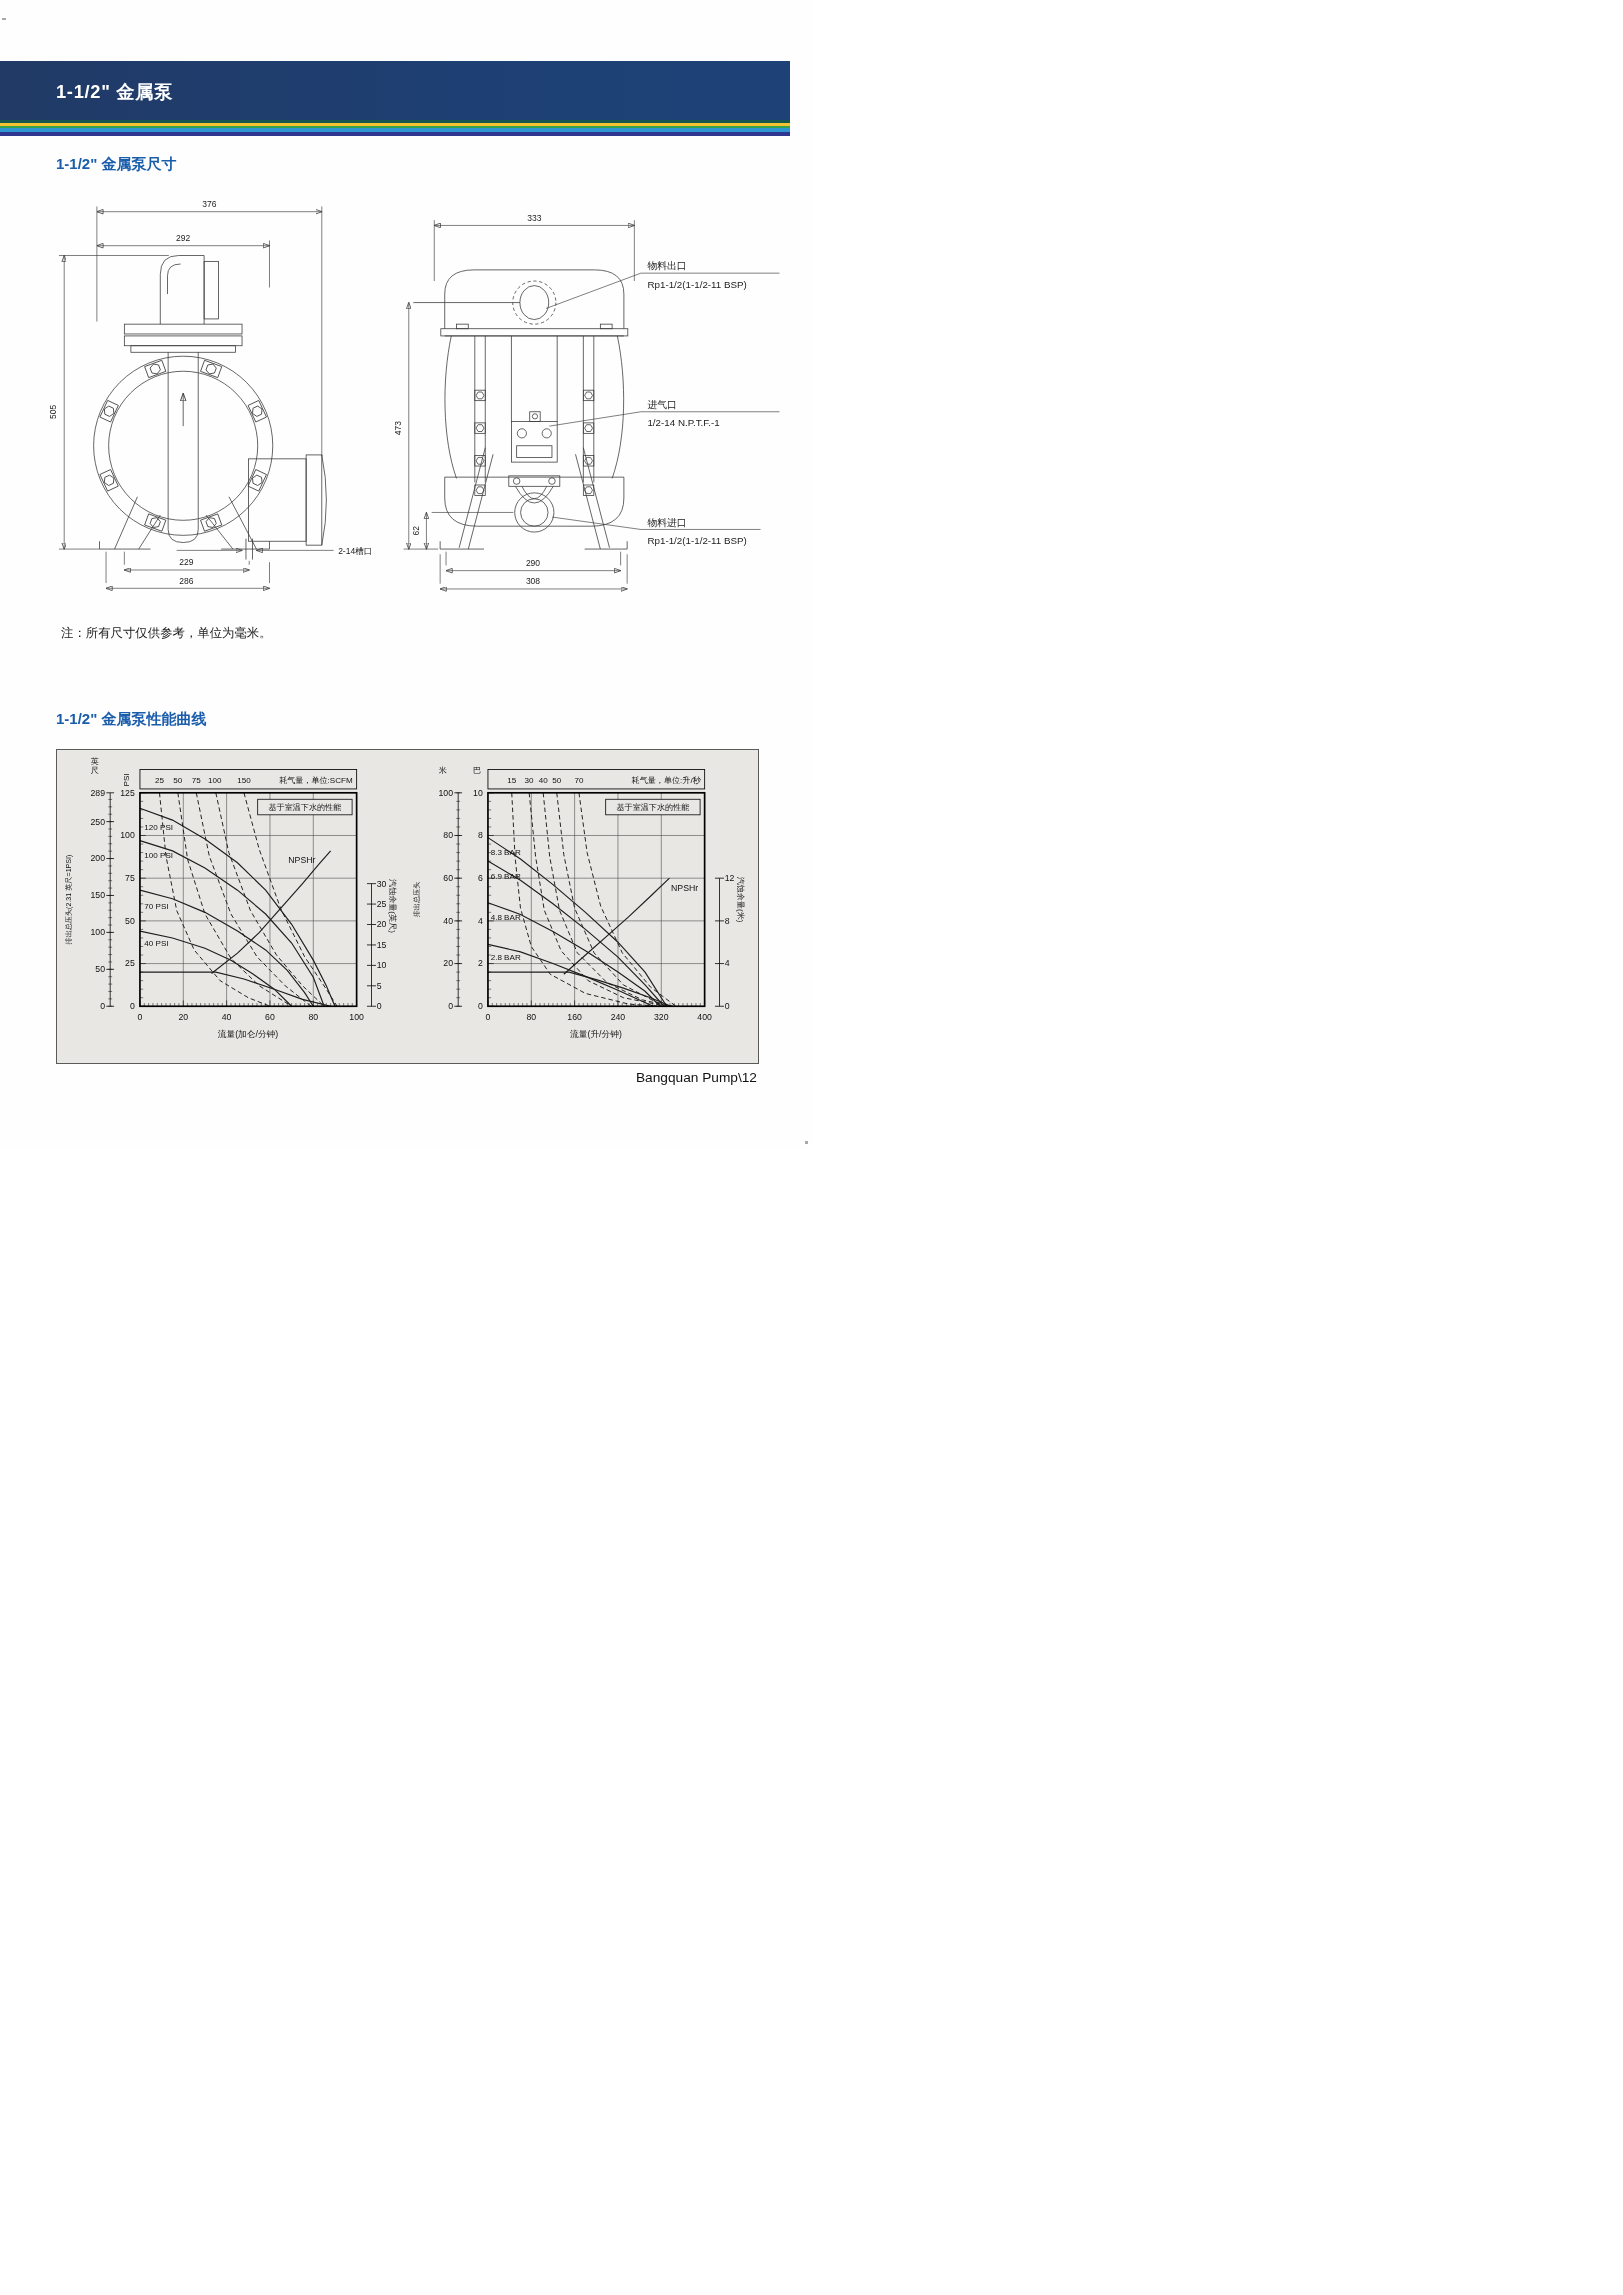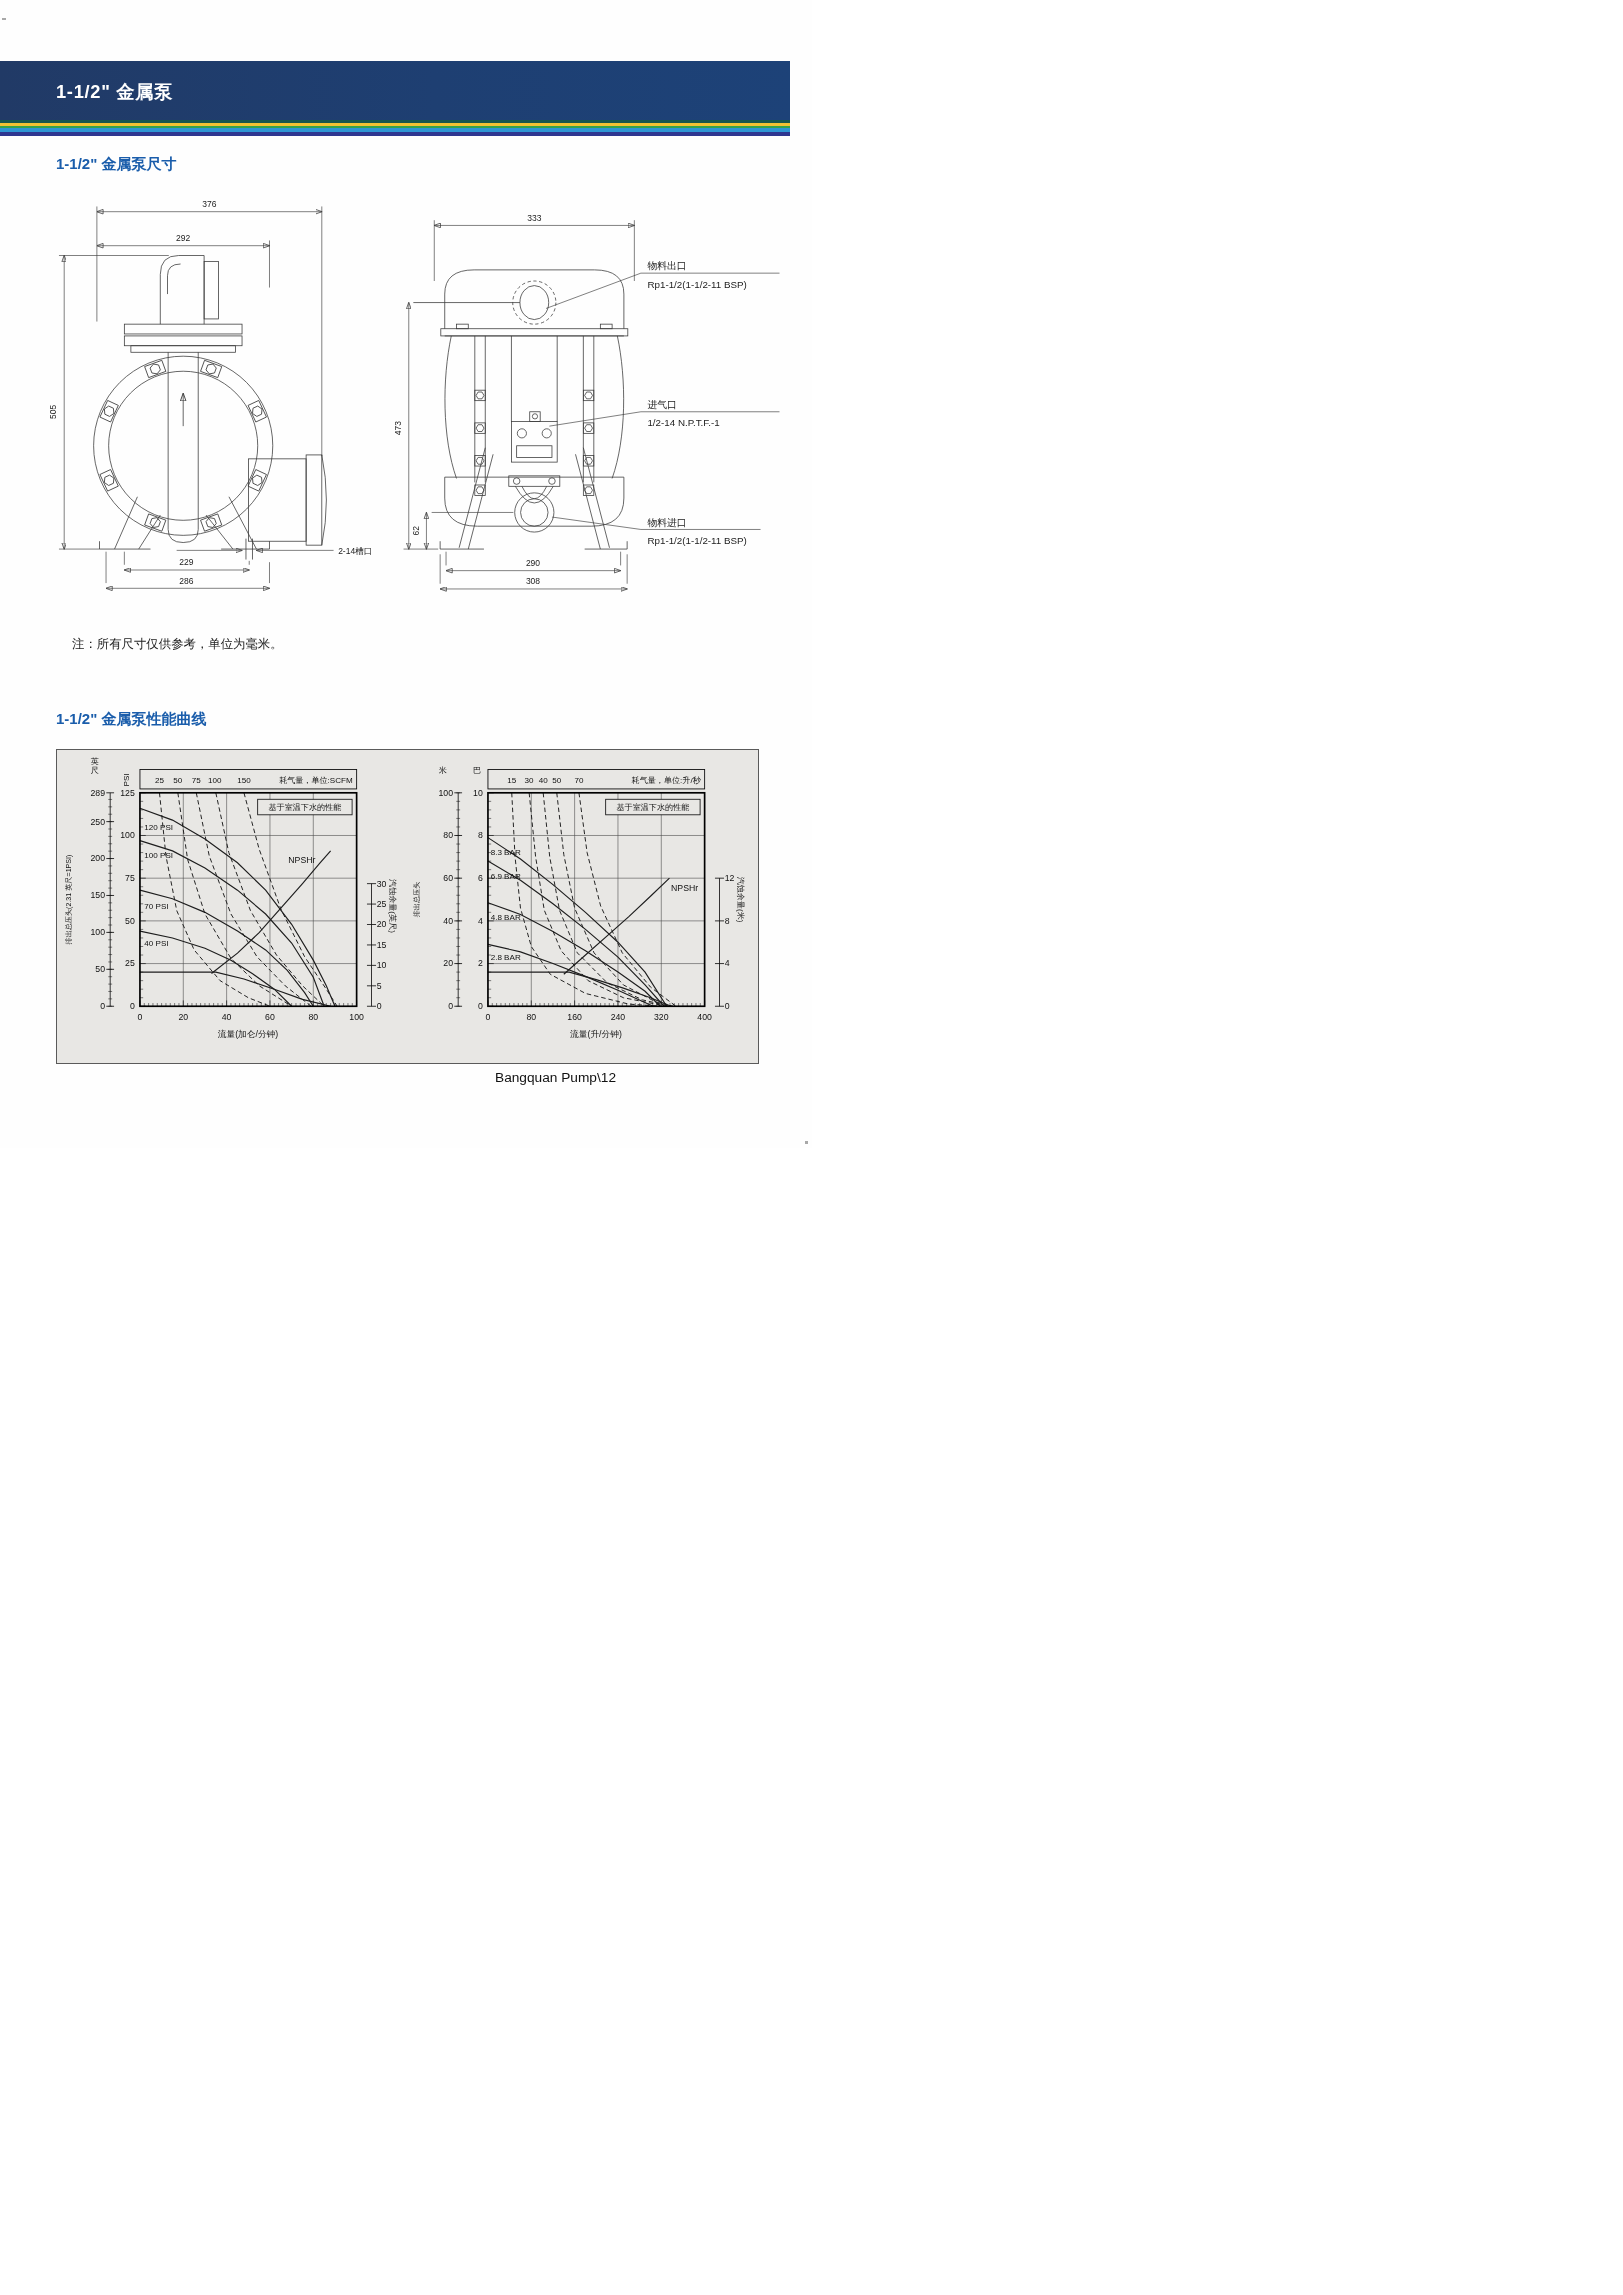--- a/index.html
+++ b/index.html
@@ -9,21 +9,21 @@
     background:linear-gradient(90deg,#213a66 0%,#1e3f72 55%,#1d4278 100%);
     display:flex;align-items:center;}
   h1.title{margin:0 0 0 56px;color:#ffffff;font-size:18.3px;font-weight:bold;letter-spacing:0.7px;}
   .stripes{position:absolute;left:0;top:120px;width:790px;}
   .stripes div{width:100%;}
   .s1{height:2.6px;background:#17564e}.s2{height:3.9px;background:#f2c232}
   .s3{height:1.3px;background:#35a24c}.s4{height:4.6px;background:#2e95d3}
   .s5{height:3.9px;background:#2f3690}
   h2.sec{position:absolute;left:56px;margin:0;color:#1a5dab;font-size:15px;font-weight:bold;}
   #sec1{top:155px}#sec2{top:710px}
-  p.note{position:absolute;left:56px;top:620px;margin:16px;font-size:12.4px;color:#1c1c1c;}
+  p.note{position:absolute;left:56px;top:620px;margin:5px;font-size:12.4px;color:#1c1c1c;}
   #drawings{position:absolute;left:26px;top:196px;}
   #drawings line,#drawings path,#drawings rect,#drawings circle,#drawings ellipse,#drawings polygon{
     stroke:#3c3c3c;fill:none;stroke-width:1.2;}
   #drawings .dim{stroke-width:1;}
   #drawings text{fill:#222;stroke:none;font-size:13px;}
   #drawings text.ann{font-size:15px;}
   .panel{position:absolute;left:56px;top:749px;width:701px;height:313px;
     background:#e8e7e4;border:1px solid #5a5a5a;}
   svg.chart{position:absolute;top:3.9px;}
   #chart0{left:5.2px}#chart1{left:353px}
@@ -31,21 +31,21 @@
   .chart .tick{stroke:#111;stroke-width:1;}
   .chart .tickthin{stroke:#111;stroke-width:0.8;}
   .chart .axis{stroke:#111;stroke-width:1.3;}
   .chart .plot{fill:none;stroke:#000;stroke-width:2.6;}
   .chart .strip{fill:#e8e7e4;stroke:#111;stroke-width:1.4;}
   .chart .notebox{fill:#e8e7e4;stroke:#111;stroke-width:1.3;}
   .chart text{fill:#111;stroke:none;}
   .chart .t11{font-size:11px}.chart .t12{font-size:12.5px}.chart .t13{font-size:13.5px}
   .chart .curve{fill:none;stroke:#1e1e1e;stroke-width:1.8;}
   .chart .dash{stroke-dasharray:7 4.5;stroke-width:1.5;}
-  .footer{position:absolute;left:495px;top:1070px;width:262px;
+  .footer{position:absolute;left:495px;top:1070px;width:262px;text-align:right;
     font-size:13.7px;color:#111;}
 </style>
 </head>
 <body>
 
 <div class="page">
   <div class="mark" style="left:2px;top:18.3px;width:3.9px;height:2px"></div>
   <div class="mark" style="left:805px;top:1141px;width:2.6px;height:2.6px"></div>
 
   <header class="band">

